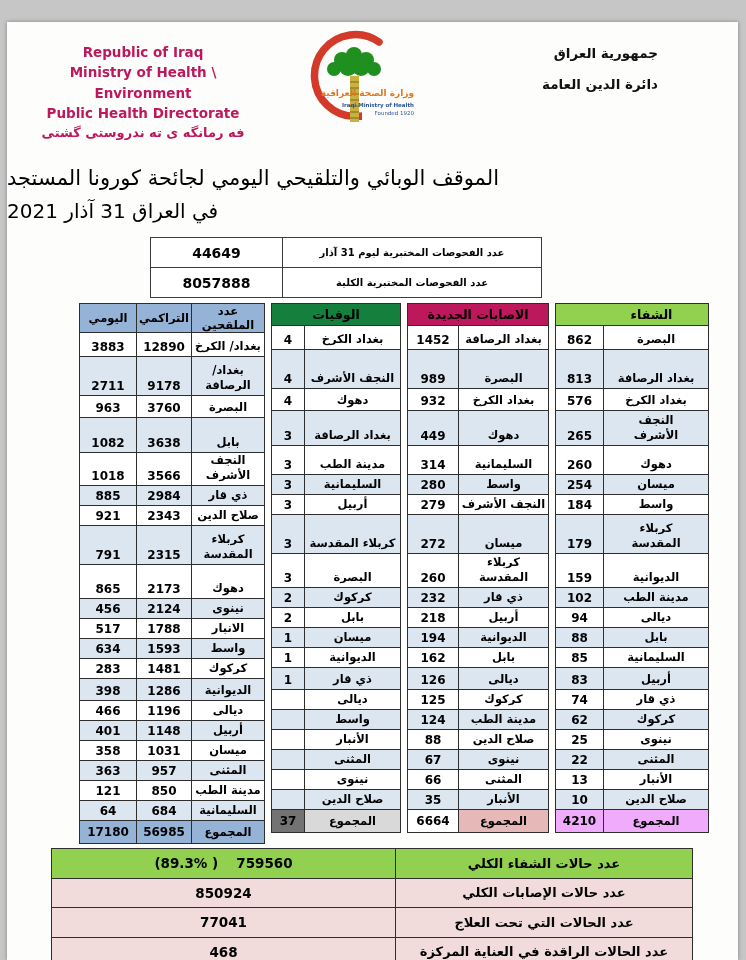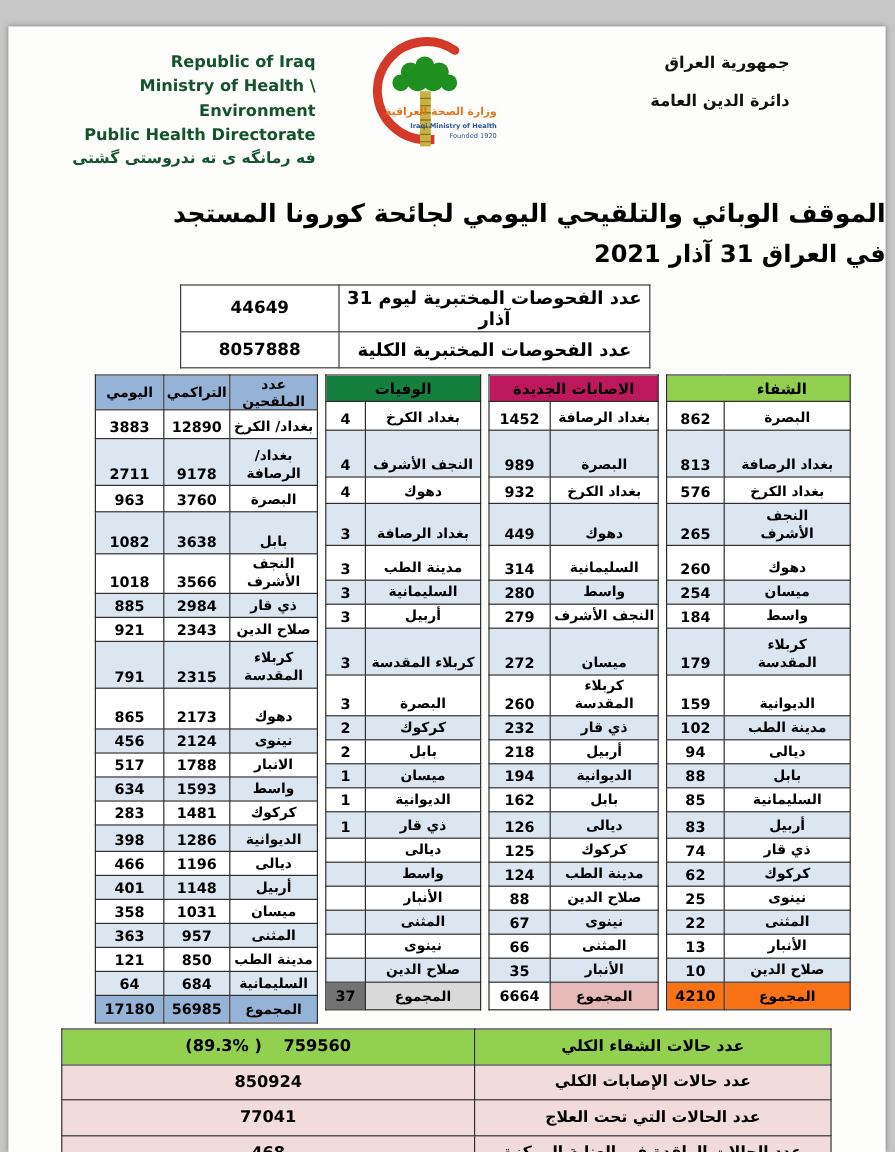--- a/index.html
+++ b/index.html
@@ -9,34 +9,34 @@
     font-family:"DejaVu Sans",sans-serif;
     -webkit-font-smoothing:antialiased;
   }
   .page{
     position:absolute;left:7px;top:22px;width:731px;height:938px;
     background:#fdfdfc;box-shadow:0 0 4px rgba(0,0,0,.35);
   }
 
   
   .doc-header{display:flex;justify-content:space-between;padding:14px 8px 0 16px;}
-  .hdr-en{width:240px;text-align:right;font-weight:bold;font-size:13.5px;line-height:1.5;color:#14532d;margin-top:6px;}
+  .hdr-en{width:240px;text-align:center;font-weight:bold;font-size:13.5px;line-height:1.5;color:#be185d;margin-top:6px;}
   .hdr-en .kurdish{font-size:13px;}
   .hdr-logo{width:160px;position:relative;margin-top:-6px;}
   .hdr-ar{width:205px;margin-right:72px;text-align:right;font-weight:bold;font-size:13.5px;line-height:2.3;color:#111;margin-top:2px;}
 
   
-  .doc-title{text-align:right;font-weight:bold;color:#000;margin-top:18px;line-height:1.65;}
+  .doc-title{text-align:left;font-weight:normal;color:#000;margin-top:18px;line-height:1.65;}
   .doc-title .t1{font-size:21px;}
   .doc-title .t2{font-size:20px;}
 
   
   .tests-table{direction:rtl;border-collapse:collapse;margin:9px 196px 0 auto;}
   .tests-table td{border:1.5px solid #3c3c3c;font-weight:bold;text-align:center;height:27px;background:#fff;color:#000;}
-  .tests-table .lbl{width:256px;font-size:15px;margin-top:13px;}
+  .tests-table .lbl{width:256px;font-size:10px;margin-top:13px;}
   .tests-table .val{width:129px;font-size:14px;}
 
   
   .tables-region{direction:rtl;display:flex;gap:6px;align-items:flex-start;margin-top:5px;padding-right:29px;}
   .ptable{border-collapse:collapse;table-layout:fixed;background:#fff;}
   .ptable th,.ptable td{border:1px solid #2e2e2e;font-weight:bold;overflow:hidden;color:#000;}
   .ptable th{height:21px;font-size:12.5px;text-align:center;vertical-align:middle;padding:0 1px;}
   .ptable td{font-size:11.5px;text-align:center;vertical-align:bottom;padding:0 1px 2px;}
   .ptable td.name-cell{white-space:pre-line;line-height:1.3;}
   .ptable td.num-cell{font-size:12px;}
@@ -57,21 +57,21 @@
   .t-infections{width:142px;} .t-infections .c-name{width:90px;}
   .t-deaths{width:130px;}     .t-deaths .c-name{width:96px;}
   .t-vaccinated{width:185px;} .t-vaccinated .c-name{width:73px;}
   .t-vaccinated .c-v0{width:55px;} .t-vaccinated .c-v1{width:57px;}
   .t-vaccinated th{font-size:11.5px;}
 
   .theme-green th{background:#92d050;padding-left:40px;}
   .theme-pink  th{background:#be185d;}
   .theme-gray  th{background:#15803d;}
   .theme-blue  th{background:#95b3d7;}
-  .theme-green .total-row td{background:#f97316;}
+  .theme-green .total-row td{background:#f0abfc;}
   .theme-blue  .total-row td{background:#95b3d7;}
   .theme-pink  .total-row td.name-cell{background:#e6b8b7;}
   .theme-pink  .total-row td.num-cell{background:#fff;}
   .theme-gray  .total-row td.name-cell{background:#d9d9d9;}
   .theme-gray  .total-row td.num-cell{background:#737373;}
 
   
   .summary-table{direction:rtl;border-collapse:collapse;table-layout:fixed;width:636px;margin:4px 45px 0 auto;}
   .summary-table td{border:1.5px solid #2e2e2e;height:26.5px;font-weight:bold;font-size:13px;color:#000;
                     text-align:center;vertical-align:middle;overflow:hidden;}

